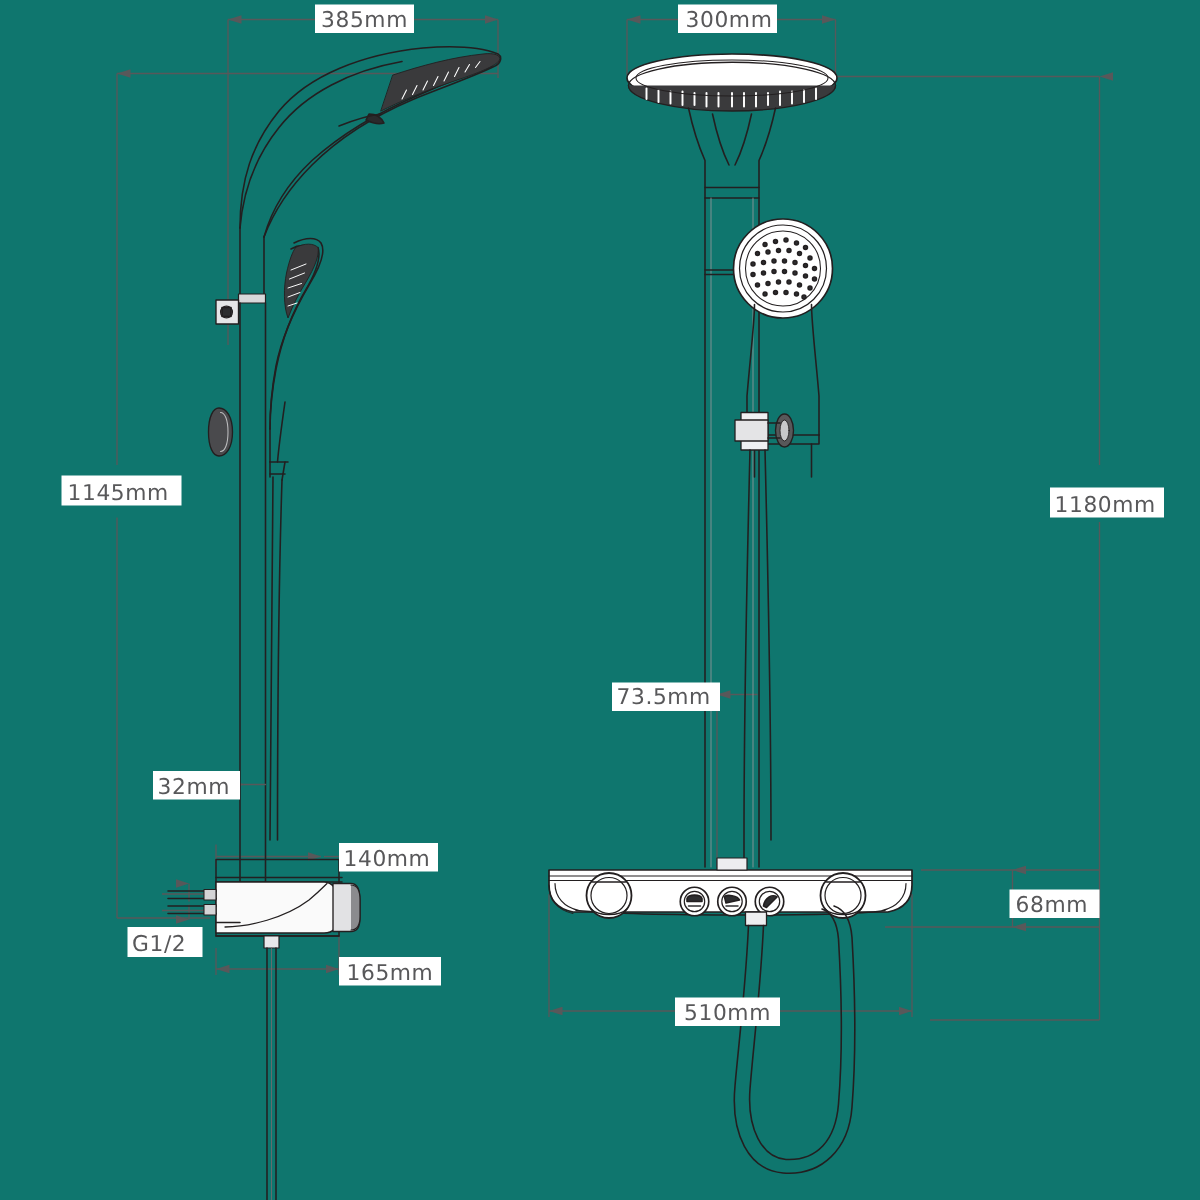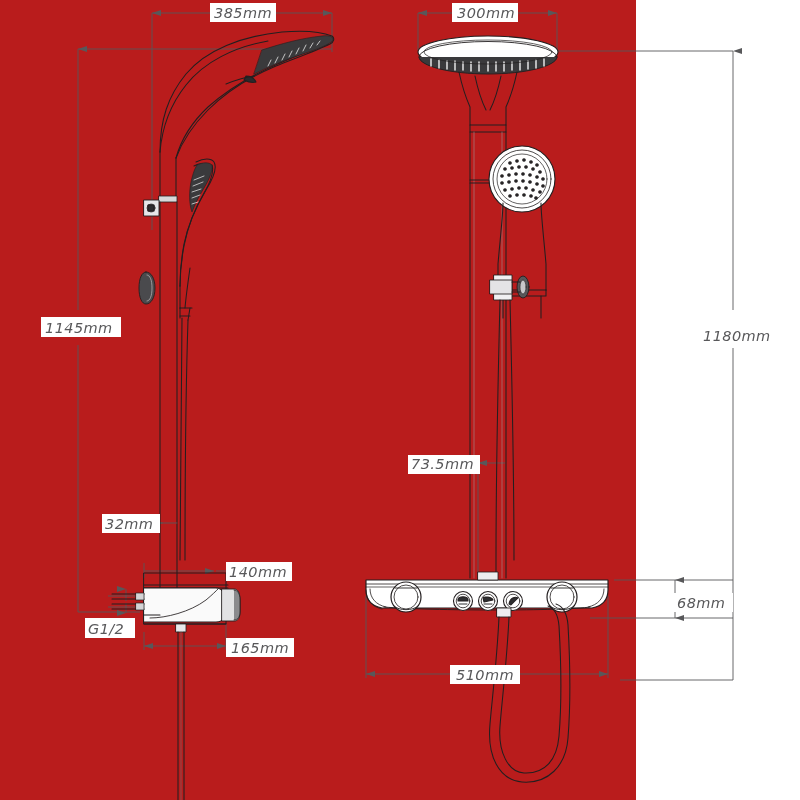--- a/index.html
+++ b/index.html
@@ -9,24 +9,23 @@
     background: #ffffff;
   }
   body {
     width: 800px;
     height: 800px;
     overflow: hidden;
     font-family: "DejaVu Sans", sans-serif;
   }
   #sheet {
     position: relative;
-    width: 636px;
+    width: 800px;
     height: 800px;
-    background: #b91c1c;
-    font-style: italic;
+    background: #0f766e;
   }
   #drawing {
     position: absolute;
     left: 0;
     top: 0;
     width: 800px;
     height: 800px;
     display: block;
   }
   .dim-text {

